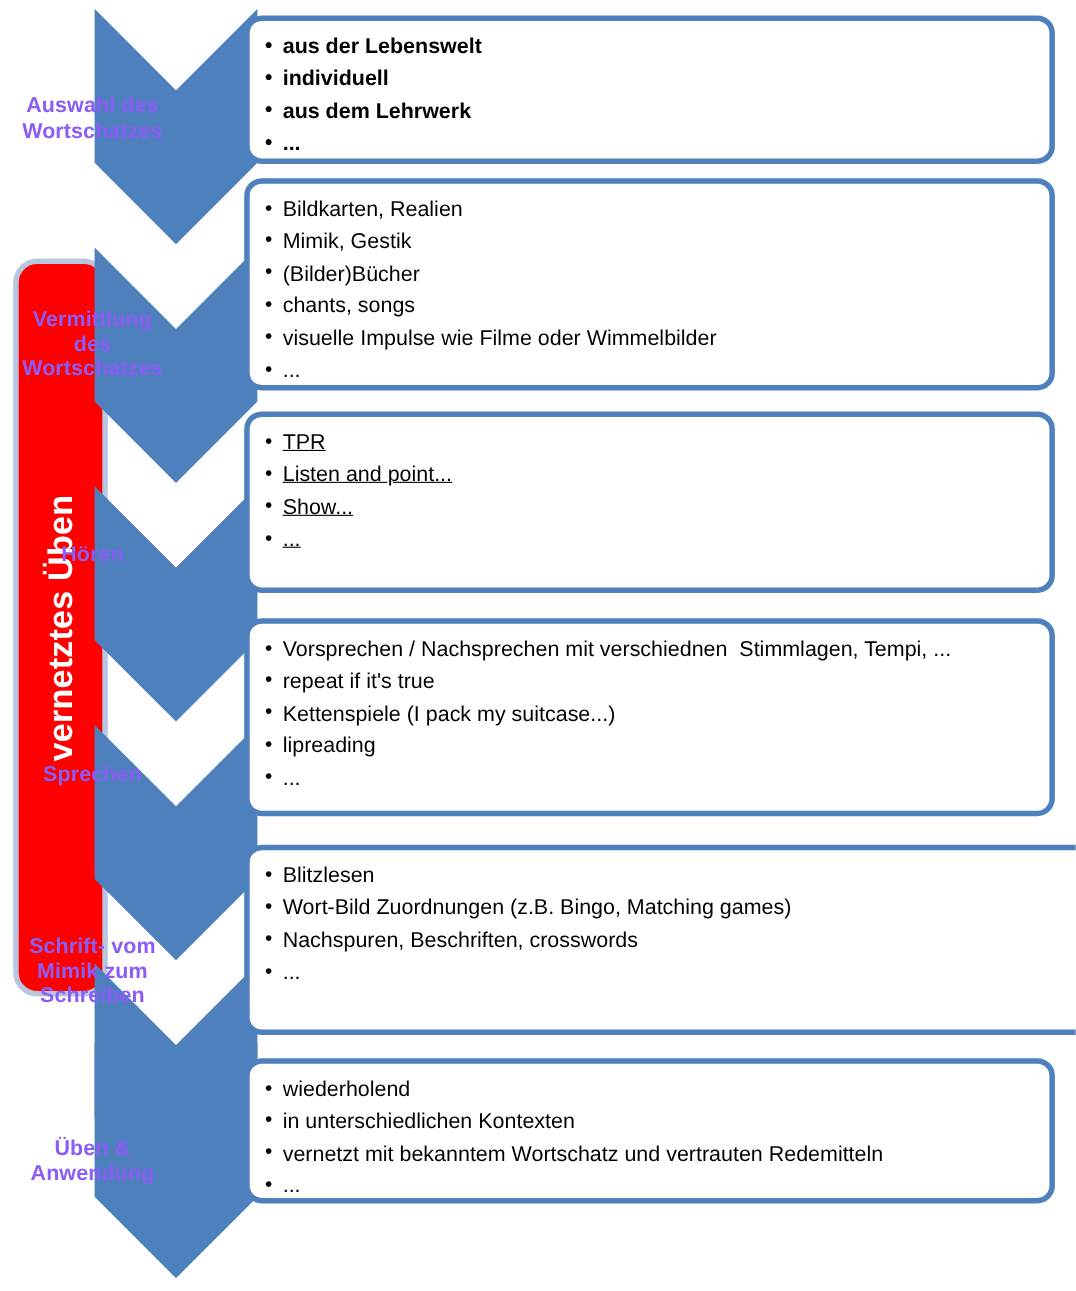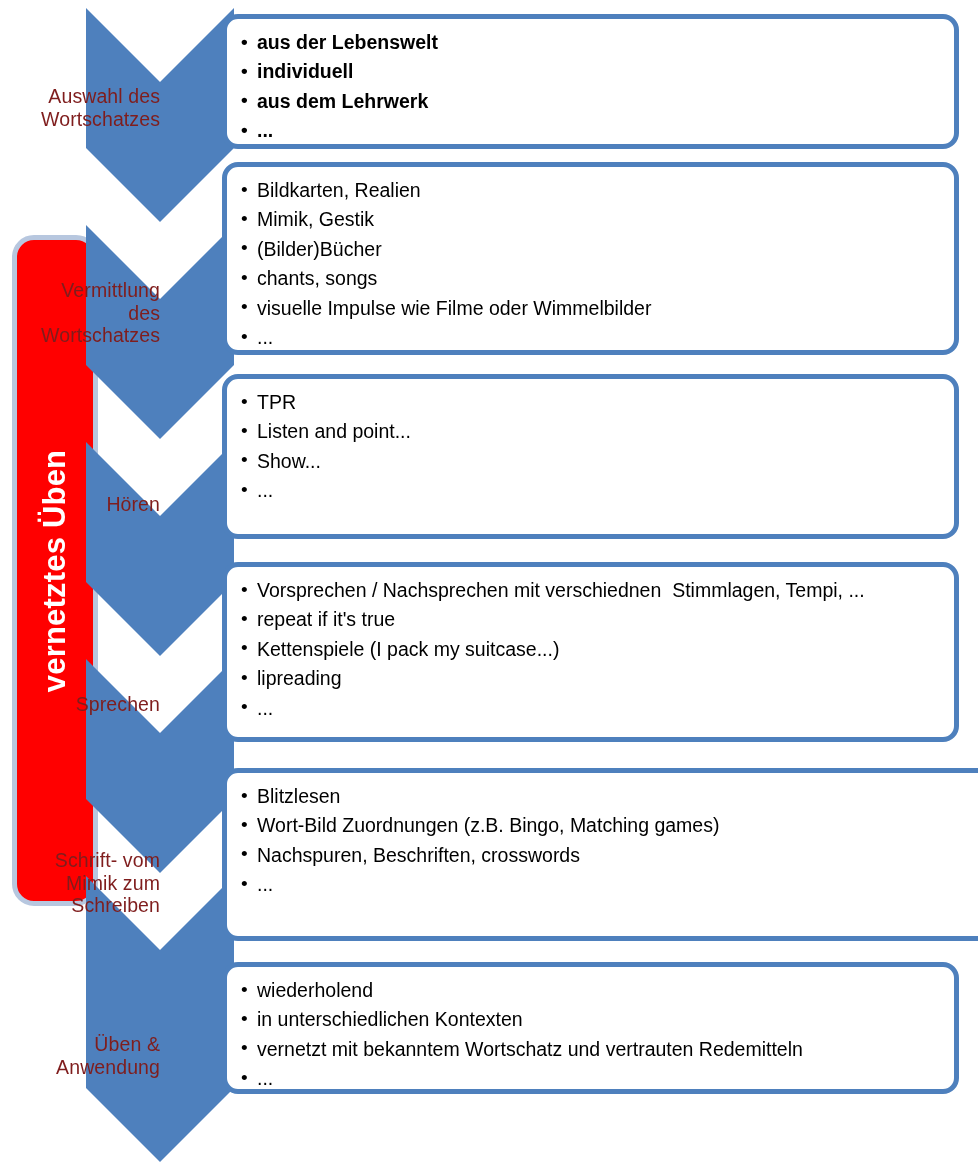--- a/index.html
+++ b/index.html
@@ -55,25 +55,26 @@
     height: 1174px;
     z-index: 2;
     pointer-events: none;
   }
   .chevrons svg { display: block; }
 
   .chev-label {
     position: absolute;
     z-index: 3;
     width: 152px;
-    text-align: right;
-    color: #7f1d1d;
+    text-align: center;
+    color: #8b5cf6;
     font-size: 19.5px;
     line-height: 1.16;
     letter-spacing: 0.1px;
+    font-weight: bold;
   }
 
   
   .box {
     position: absolute;
     z-index: 4;
     box-sizing: border-box;
     background: #ffffff;
     border: 5px solid #4E80BD;
     border-radius: 16px;
@@ -171,21 +172,21 @@
     <ul>
       <li>Bildkarten, Realien</li>
       <li>Mimik, Gestik</li>
       <li>(Bilder)Bücher</li>
       <li>chants, songs</li>
       <li>visuelle Impulse wie Filme oder Wimmelbilder</li>
       <li>...</li>
     </ul>
   </div>
 
-  <div class="box" style="left:222px; top:374px; width:737px; height:165px;">
+  <div class="box" style="left:222px; top:374px; width:737px; height:165px;text-decoration:underline;">
     <ul>
       <li>TPR</li>
       <li>Listen and point...</li>
       <li>Show...</li>
       <li>...</li>
     </ul>
   </div>
 
   <div class="box" style="left:222px; top:562px; width:737px; height:180px;">
     <ul>

